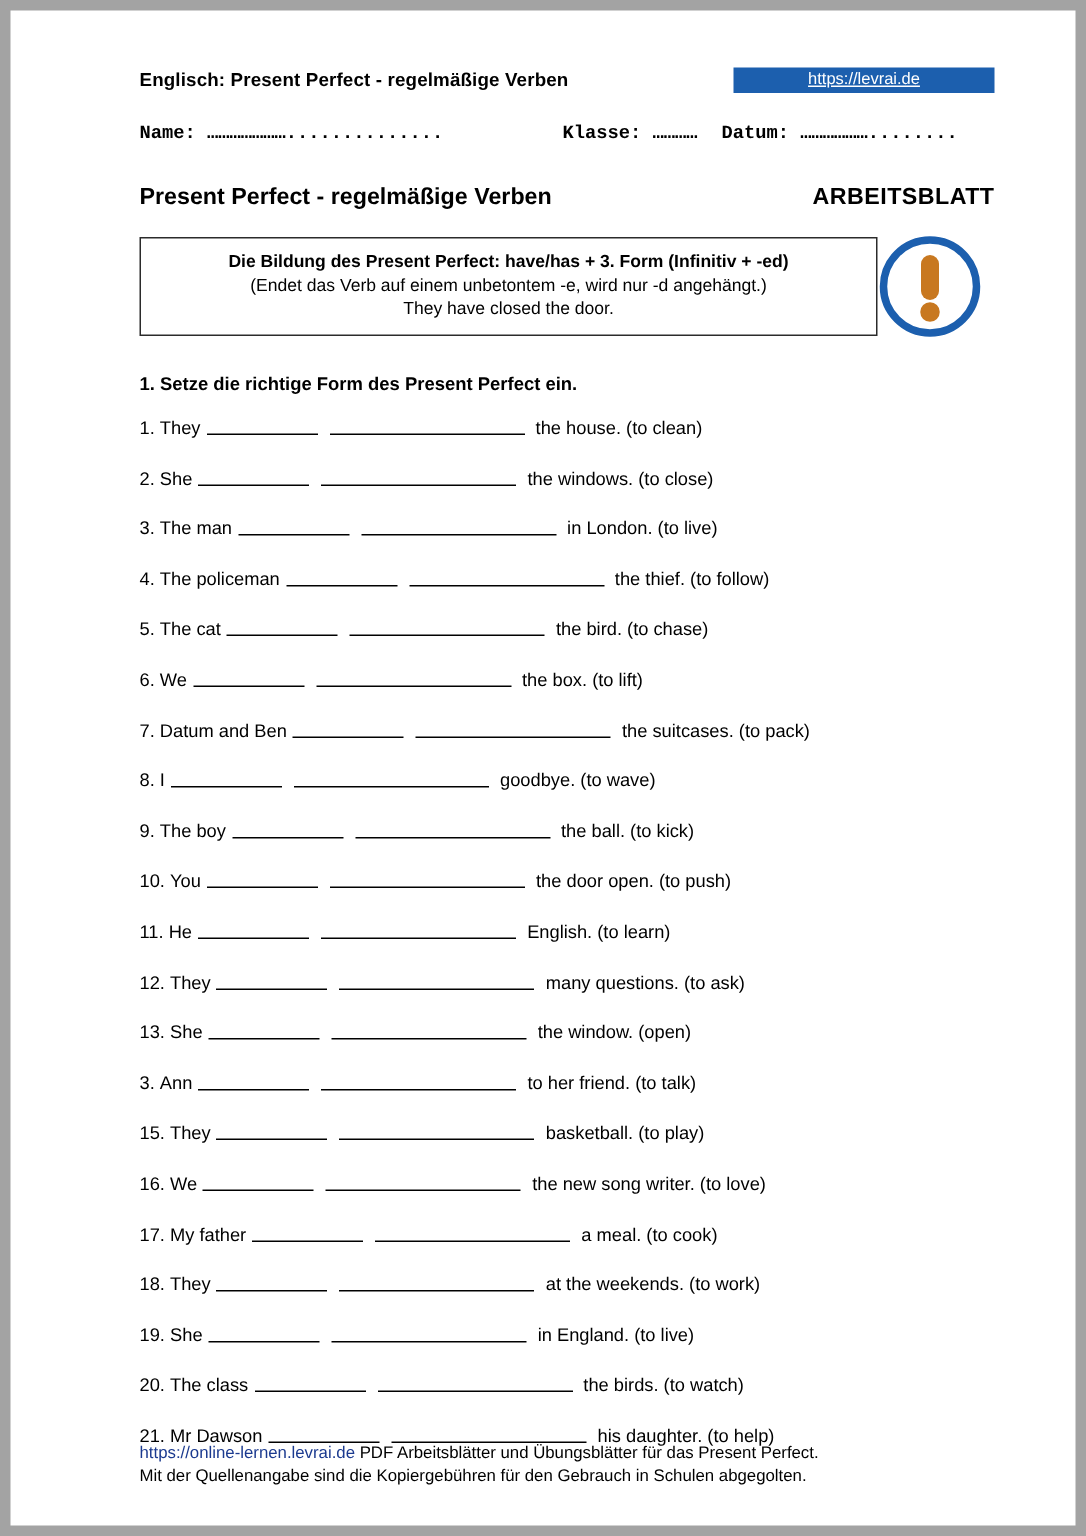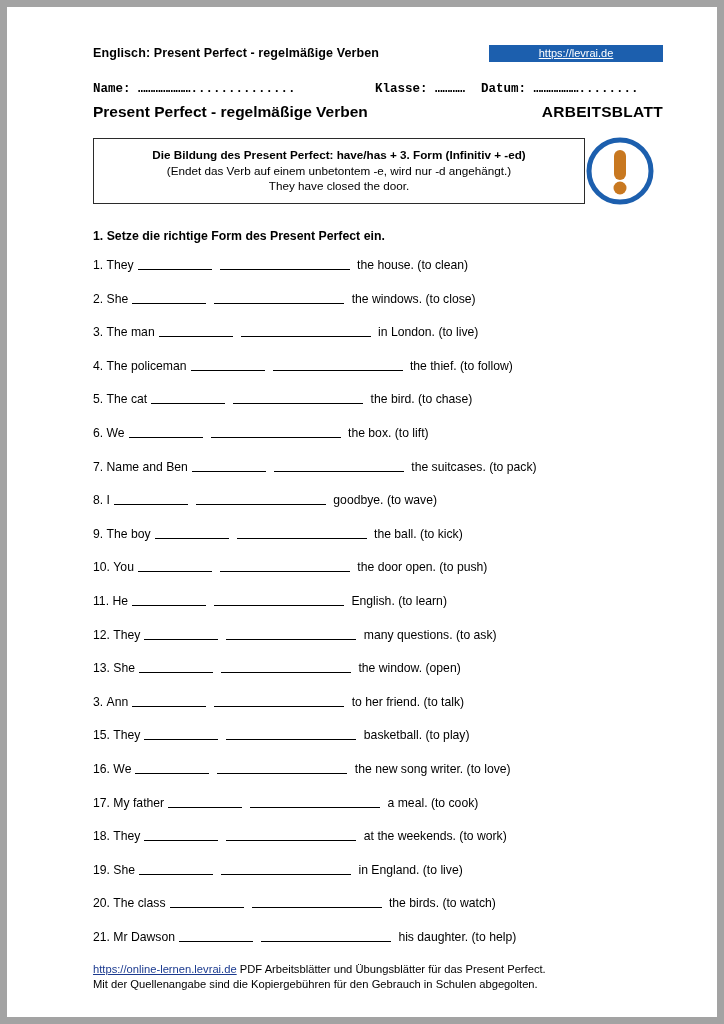--- a/index.html
+++ b/index.html
@@ -65,21 +65,21 @@
     font-weight: bold;
     display: flex;
     font-family: Liberation Mono, monospace;
   }
   .meta-name { width: 282px; }
   .meta-klasse { width: 106px; }
   .meta-datum { }
 
   
   .title-row {
-    margin-top: 7px;
+    margin-top: 27px;
     display: flex;
     justify-content: space-between;
     align-items: flex-end;
   }
   .doc-title {
     font-size: 15.5px;
     font-weight: bold;
   }
   .doc-kind {
     font-size: 15.5px;
@@ -148,21 +148,20 @@
   .footer {
     position: absolute;
     left: 86px;
     top: 955px;
     width: 580px;
     font-size: 11.2px;
     line-height: 14.5px;
   }
   .footer a, .footer .flink {
     color: #1b3a8f;
-    text-decoration: underline;
   }
 </style>
 </head>
 <body>
 
 <div class="page">
   <div class="content">
 
     <div class="header-row">
       <div class="header-title">Englisch: Present Perfect - regelmäßige Verben</div>
@@ -250,21 +249,21 @@
           <span>&nbsp;</span>
           <span class="itemtext">We</span>
           <span class="blank b1"></span>
           <span class="blank b2"></span>
           <span>&nbsp;</span>
           <span class="itemtext">the box. (to lift)</span>
         </div>
         <div class="item">
           <span class="itemtext">7.</span>
           <span>&nbsp;</span>
-          <span class="itemtext">Name and Ben</span>
+          <span class="itemtext">Datum and Ben</span>
           <span class="blank b1"></span>
           <span class="blank b2"></span>
           <span>&nbsp;</span>
           <span class="itemtext">the suitcases. (to pack)</span>
         </div>
         <div class="item">
           <span class="itemtext">8.</span>
           <span>&nbsp;</span>
           <span class="itemtext">I</span>
           <span class="blank b1"></span>

